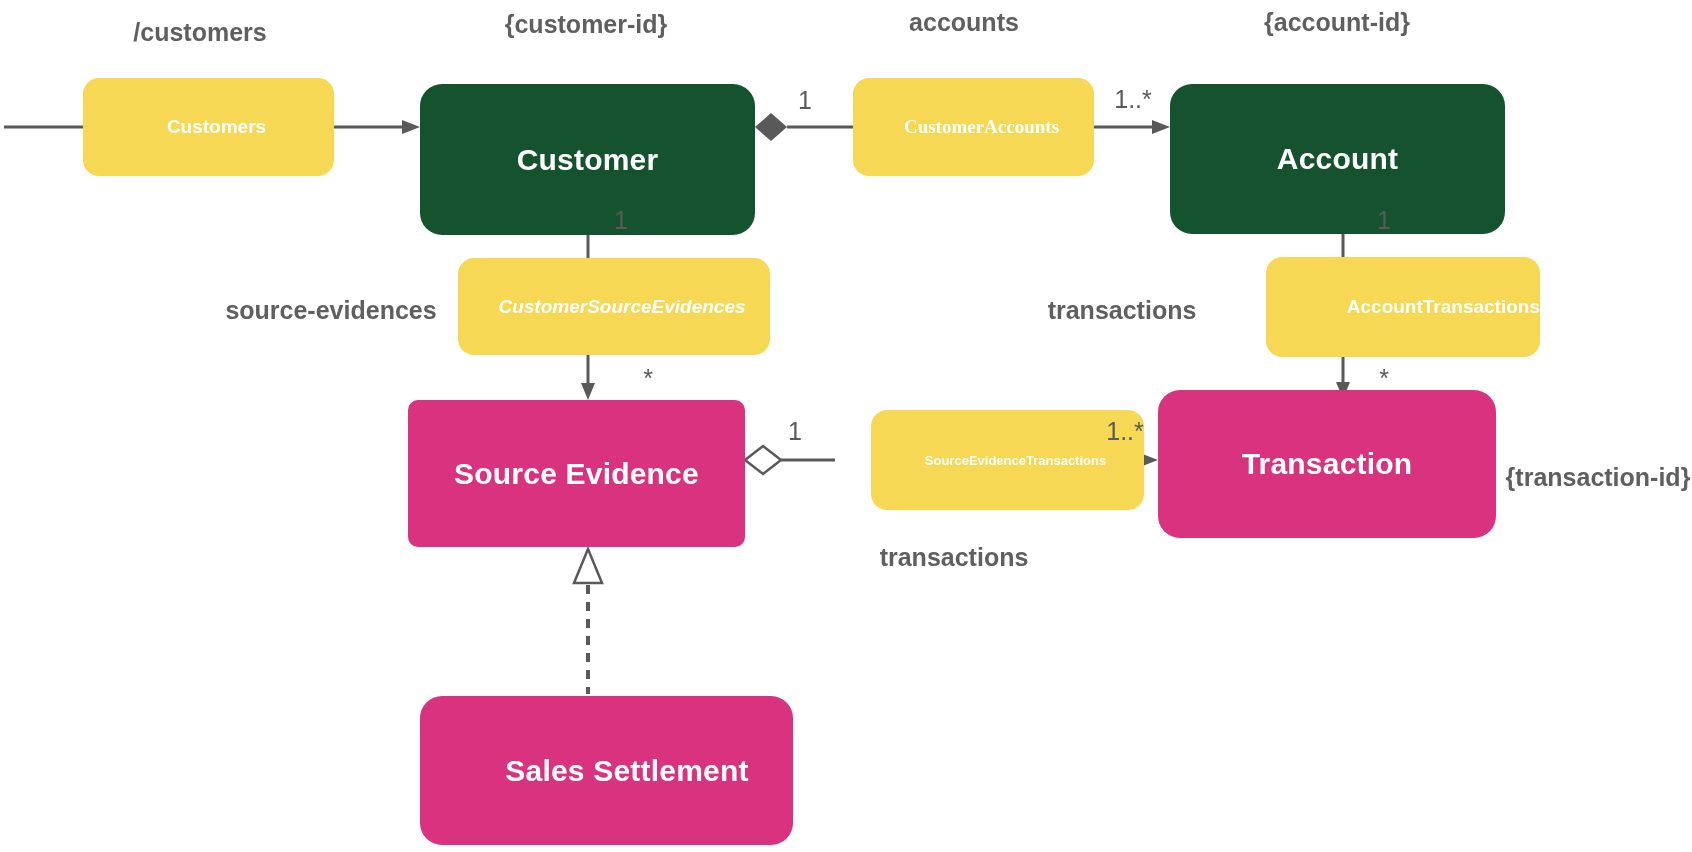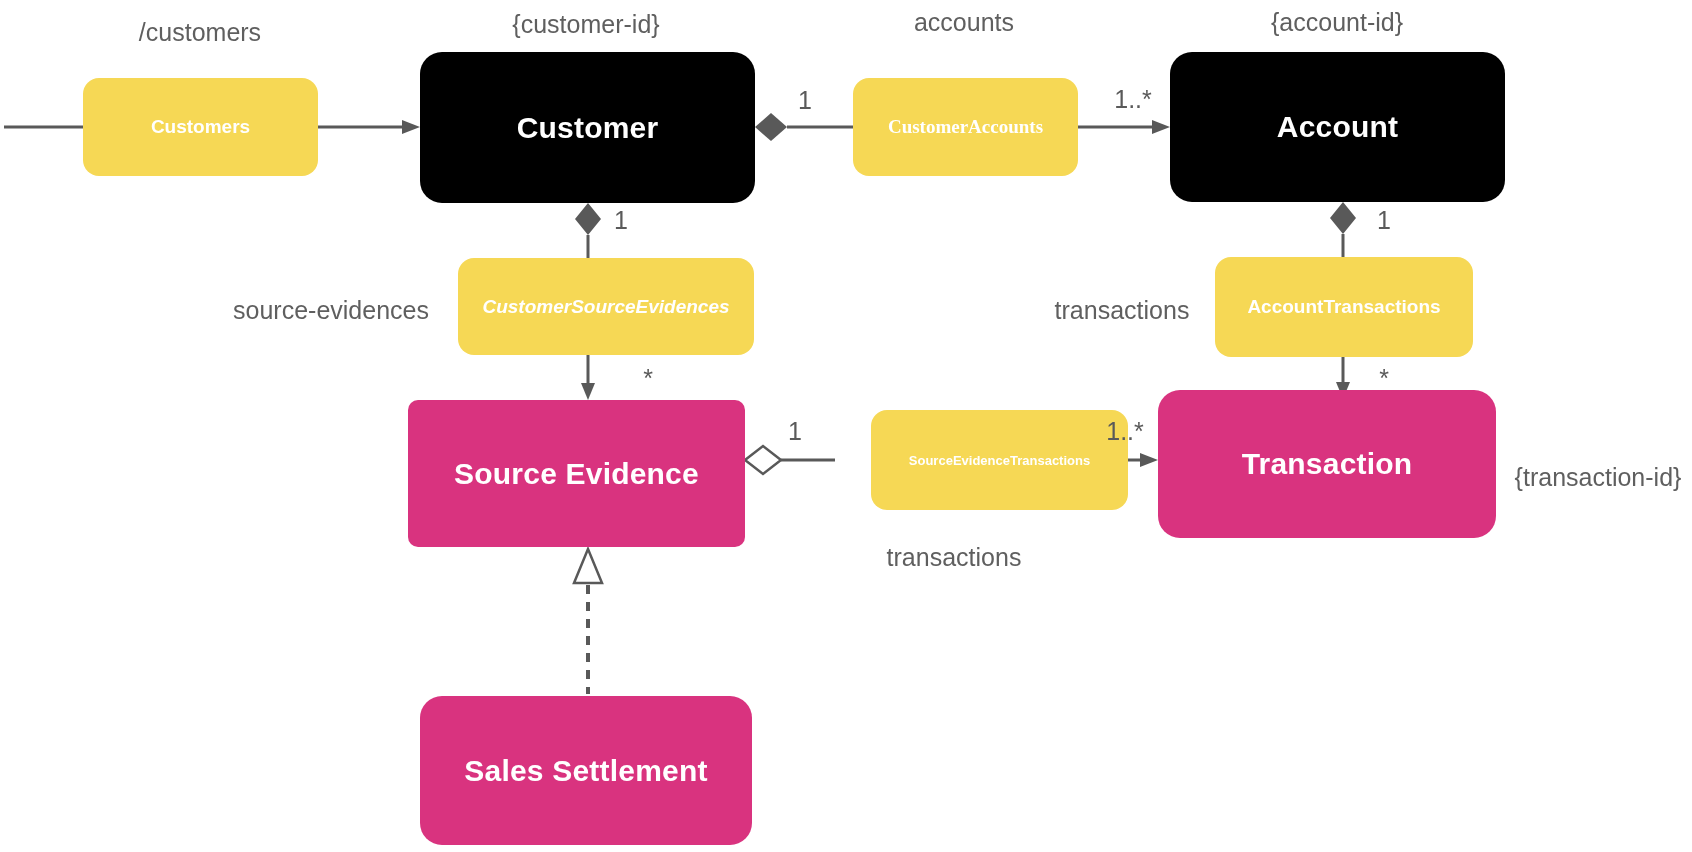--- a/index.html
+++ b/index.html
@@ -6,27 +6,27 @@
   .canvas{
     position:relative;width:1692px;height:852px;background:#ffffff;overflow:hidden;
     font-family:"Liberation Sans","DejaVu Sans",sans-serif;
   }
   .layer{position:absolute;left:0;top:0;width:1692px;height:852px;}
   .node{
     position:absolute;display:flex;align-items:center;justify-content:center;
     color:#ffffff;font-weight:bold;text-align:center;white-space:nowrap;
   }
   .entity{border-radius:22px;font-size:30px;letter-spacing:.2px;}
-  .green{background:#000000;}
+  .green{background:#14532d;margin-top:32px;}
   .pink{background:#D9337F;}
-  .resource{background:#F6D855;border-radius:16px;font-size:19px;}
+  .resource{background:#F6D855;border-radius:16px;font-size:19px;padding-left:16px;}
   .resource.tight{font-size:13px;margin-left:36px;}
   .lbl{
     position:absolute;transform:translate(-50%,-50%);white-space:nowrap;
-    color:#5f5f5f;font-size:25px;
+    color:#5f5f5f;font-size:25px;font-weight:bold;
   }
   .mult{
     position:absolute;transform:translate(-50%,-50%);white-space:nowrap;
     color:#5a5a5a;font-size:25px;
   }
   svg .ln{stroke:#595959;stroke-width:3;fill:none;}
   svg .ln-dash{stroke:#595959;stroke-width:4;fill:none;stroke-dasharray:9 8;}
   svg .solid{fill:#595959;stroke:none;}
   svg .hollow{fill:#ffffff;stroke:#595959;stroke-width:2.5;}
 </style>
@@ -77,37 +77,37 @@
   </div>
 
   <div class="node entity green" style="left:1170px;top:52px;width:335px;height:150px;">
     <span>Account</span>
   </div>
 
   <div class="node resource" style="left:458px;top:258px;width:296px;height:97px;font-style:italic;">
     <span>CustomerSourceEvidences</span>
   </div>
 
-  <div class="node resource" style="left:1215px;top:257px;width:258px;height:100px;">
+  <div class="node resource" style="left:1266px;top:257px;width:258px;height:100px;justify-content:flex-end;">
     <span>AccountTransactions</span>
   </div>
 
   <div class="node entity pink" style="left:408px;top:400px;width:337px;height:147px;border-radius:10px;">
     <span>Source Evidence</span>
   </div>
 
   <div class="node resource tight" style="left:835px;top:410px;width:257px;height:100px;">
     <span>SourceEvidenceTransactions</span>
   </div>
 
   <div class="node entity pink" style="left:1158px;top:390px;width:338px;height:148px;">
     <span>Transaction</span>
   </div>
 
-  <div class="node entity pink" style="left:420px;top:696px;width:332px;height:149px;">
+  <div class="node entity pink" style="left:420px;top:696px;width:332px;height:149px;padding-left:41px;">
     <span>Sales Settlement</span>
   </div>
 
   <div class="lbl" style="left:200px;top:32px;">/customers</div>
   <div class="lbl" style="left:586px;top:24px;">{customer-id}</div>
   <div class="lbl" style="left:964px;top:22px;">accounts</div>
   <div class="lbl" style="left:1337px;top:22px;text-align:right;">{account-id}</div>
   <div class="lbl" style="left:331px;top:310px;">source-evidences</div>
   <div class="lbl" style="left:1122px;top:310px;">transactions</div>
   <div class="lbl" style="left:954px;top:557px;">transactions</div>

